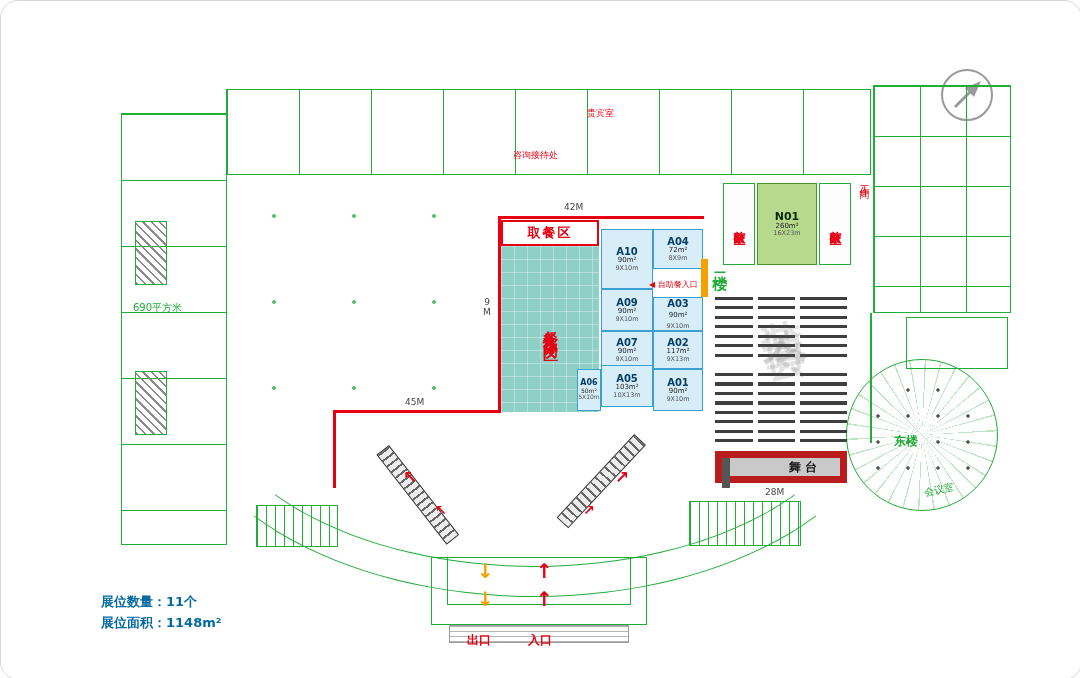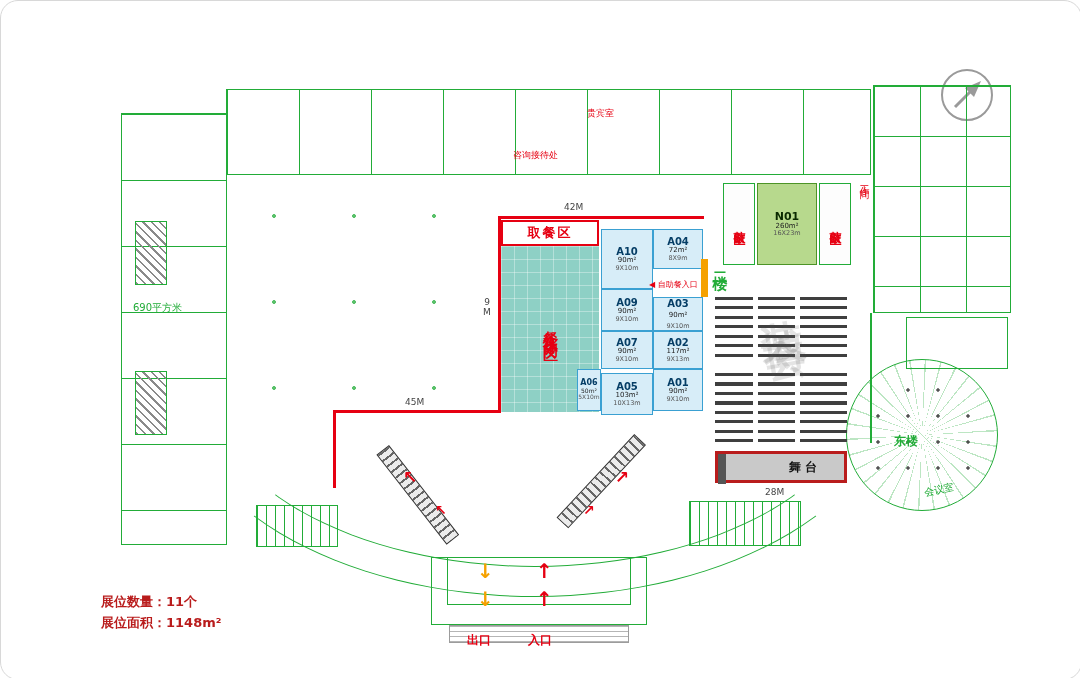--- a/index.html
+++ b/index.html
@@ -35,25 +35,25 @@
   .tea{border:1.2px solid #22ac38;background:#fdfdfd;display:flex;align-items:center;justify-content:center;}
   .tea-label{font-size:12px;font-weight:bold;letter-spacing:2px;}
   .seats{background-image:repeating-linear-gradient(180deg,#3f3f3f 0 3px,transparent 3px 9.5px);}
   .esc{background:repeating-linear-gradient(90deg,#666 0 2px,#ececec 2px 7px);border:1.5px solid #333;}
   .arrow{font-weight:bold;line-height:1;}
   .dots-green{background-image:radial-gradient(circle,rgba(34,172,56,.75) 1.6px,transparent 2.2px);background-size:80px 86px;}
   .dots-dark{background-image:radial-gradient(circle,rgba(40,40,40,.8) 1.4px,transparent 2px);background-size:30px 26px;border-radius:50%;}
   .arc{border:1.6px solid transparent;border-bottom-color:#22ac38;border-radius:50%;}
   .fan{border:1.4px solid #22ac38;border-radius:50%;
        background:repeating-conic-gradient(from -70deg at 50% 50%,rgba(34,172,56,.30) 0 1.2deg,transparent 1.2deg 12deg);}
-  .stage{background:#c9c9c9;border:3px solid #b91c1c;display:flex;align-items:center;justify-content:center;
+  .stage{background:#c9c9c9;border:7px solid #b91c1c;display:flex;align-items:center;justify-content:center;
          font-size:12px;font-weight:bold;color:#111;letter-spacing:4px;padding-left:48px;}
   .wm{writing-mode:vertical-rl;font-size:44px;font-weight:bold;color:rgba(90,90,90,.16);
       transform:rotate(-10deg);letter-spacing:8px;}
-  .info div{font-size:13px;font-weight:bold;color:#b91c1c;line-height:1.65;}
+  .info div{font-size:13px;font-weight:bold;color:#0369a1;line-height:1.65;}
 </style>
 </head>
 <body>
 
 <div class="page">
 
 
   <div class="abs" style="left:938px;top:66px;width:56px;height:56px;">
     <svg width="56" height="56" viewBox="0 0 56 56">
       <circle cx="28" cy="28" r="25" fill="none" stroke="#9a9a9a" stroke-width="2"></circle>
@@ -106,21 +106,21 @@
   <div class="abs booth" style="left:600px;top:288px;width:52px;height:42px;">
     <div class="bid">A09</div>
     <div class="barea">90m²</div>
     <div class="bsize">9X10m</div>
   </div>
   <div class="abs booth" style="left:600px;top:330px;width:52px;height:38px;">
     <div class="bid">A07</div>
     <div class="barea">90m²</div>
     <div class="bsize">9X10m</div>
   </div>
-  <div class="abs booth" style="left:600px;top:372px;width:52px;height:42px;">
+  <div class="abs booth" style="left:600px;top:364px;width:52px;height:42px;">
     <div class="bid">A05</div>
     <div class="barea">103m²</div>
     <div class="bsize">10X13m</div>
   </div>
   <div class="abs booth" style="left:576px;top:368px;width:24px;height:42px;">
     <div class="bid" style="font-size:8px;text-align:center;">A06</div>
     <div class="barea" style="font-size:6px;">50m²</div>
     <div class="bsize" style="font-size:6px;">5X10m</div>
   </div>
   <div class="abs booth" style="left:652px;top:228px;width:50px;height:40px;">

